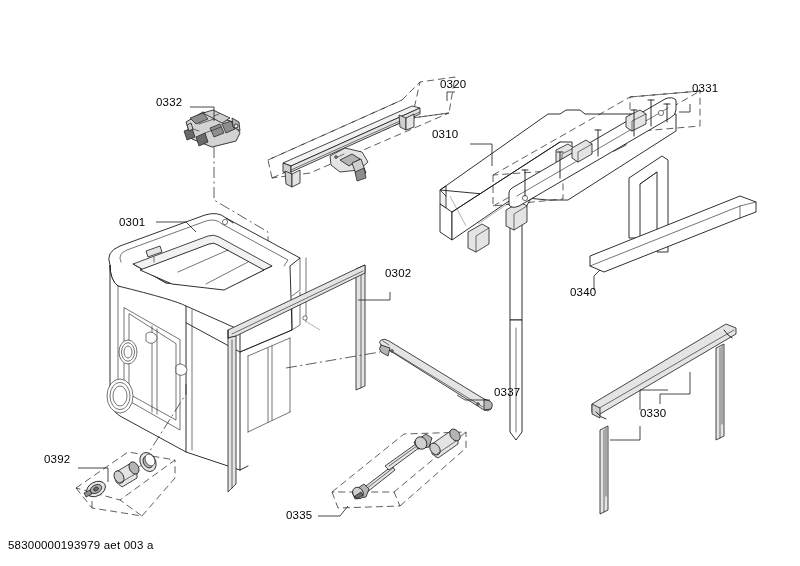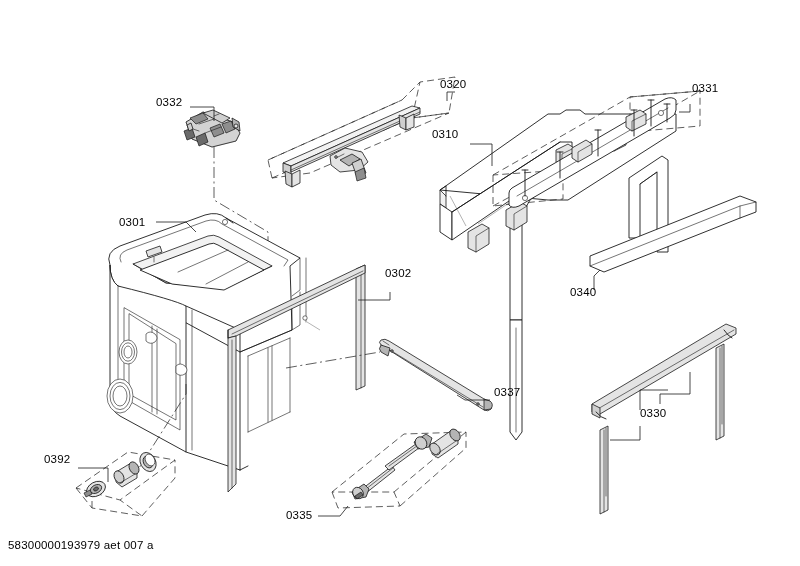--- a/index.html
+++ b/index.html
@@ -350,15 +350,15 @@
     <text class="callout" x="119" y="226">0301</text>
     <text class="callout" x="385" y="277">0302</text>
     <text class="callout" x="570" y="296">0340</text>
     <text class="callout" x="494" y="396">0337</text>
     <text class="callout" x="640" y="417">0330</text>
     <text class="callout" x="44" y="463">0392</text>
     <text class="callout" x="286" y="519">0335</text>
 
   </svg>
 
-  <div class="footer-text">58300000193979 aet 007 a</div>
+  <div class="footer-text">58300000193979 aet 003 a</div>
 
 </div>
 
 </body></html>

